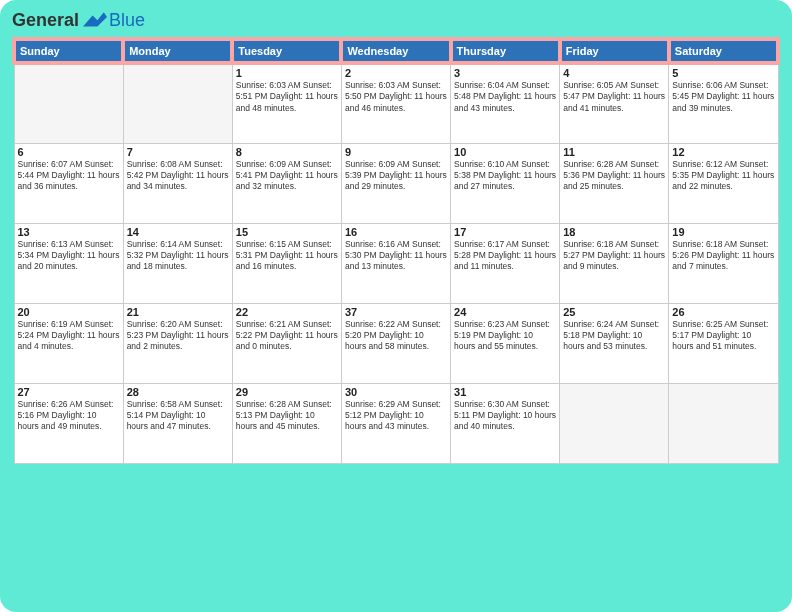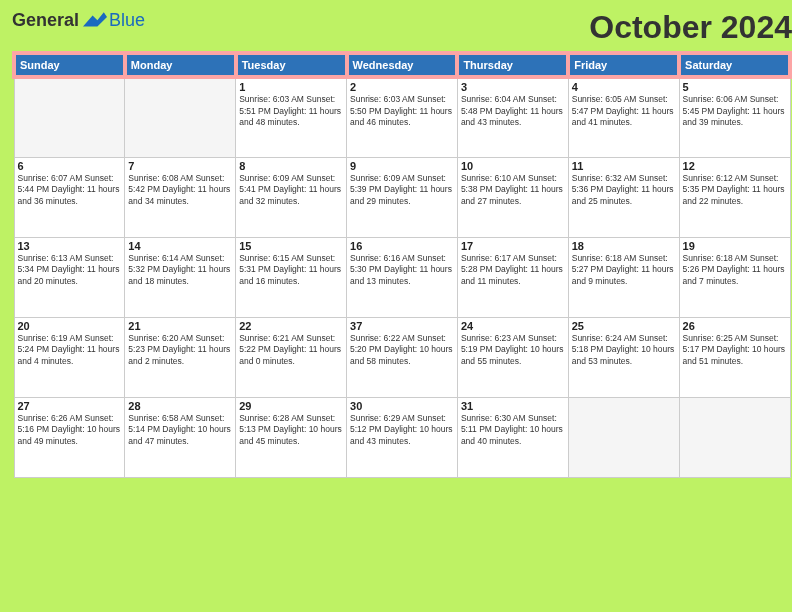--- a/index.html
+++ b/index.html
@@ -6,22 +6,23 @@
     body {
       font-family: Arial, sans-serif;
       background: #fff;
       width: 792px;
       height: 612px;
       overflow: hidden;
     }
     .page {
       width: 792px;
       height: 612px;
-      background: #bef264;
-      padding: 10px 0 8px 12px;
+      background: #5eead4;
+      padding: 10px 12px 8px 12px;
+      border-radius: 16px;
     }
     .header {
       display: flex;
       justify-content: space-between;
       align-items: flex-start;
       margin-bottom: 6px;
     }
     .logo-area {
       display: flex;
       flex-direction: column;
@@ -107,21 +108,20 @@
     <div class="logo-area">
       <div class="logo">
         <span class="logo-text-general">General</span>
         <svg class="logo-icon" viewBox="0 0 30 22" xmlns="http://www.w3.org/2000/svg">
           <polygon points="0,18 12,4 18,10 26,0 30,6 18,18" fill="#1a6abf"></polygon>
         </svg>
         <span class="logo-text-blue">Blue</span>
       </div>
     </div>
     <div class="title-area">
-      <div class="month-title">October 2024</div>
     </div>
   </div>
 
   <table>
     <thead>
       <tr>
       <th>Sunday</th>
           <th>Monday</th>
           <th>Tuesday</th>
           <th>Wednesday</th>
@@ -191,21 +191,21 @@
 Daylight: 11 hours and 29 minutes.</div>
           </td>
           <td>
             <span class="day-number">10</span>
             <div class="day-info">Sunrise: 6:10 AM
 Sunset: 5:38 PM
 Daylight: 11 hours and 27 minutes.</div>
           </td>
           <td>
             <span class="day-number">11</span>
-            <div class="day-info">Sunrise: 6:32 AM
+            <div class="day-info">Sunrise: 6:28 AM
 Sunset: 5:36 PM
 Daylight: 11 hours and 25 minutes.</div>
           </td>
           <td>
             <span class="day-number">12</span>
             <div class="day-info">Sunrise: 6:12 AM
 Sunset: 5:35 PM
 Daylight: 11 hours and 22 minutes.</div>
           </td>
         </tr>

